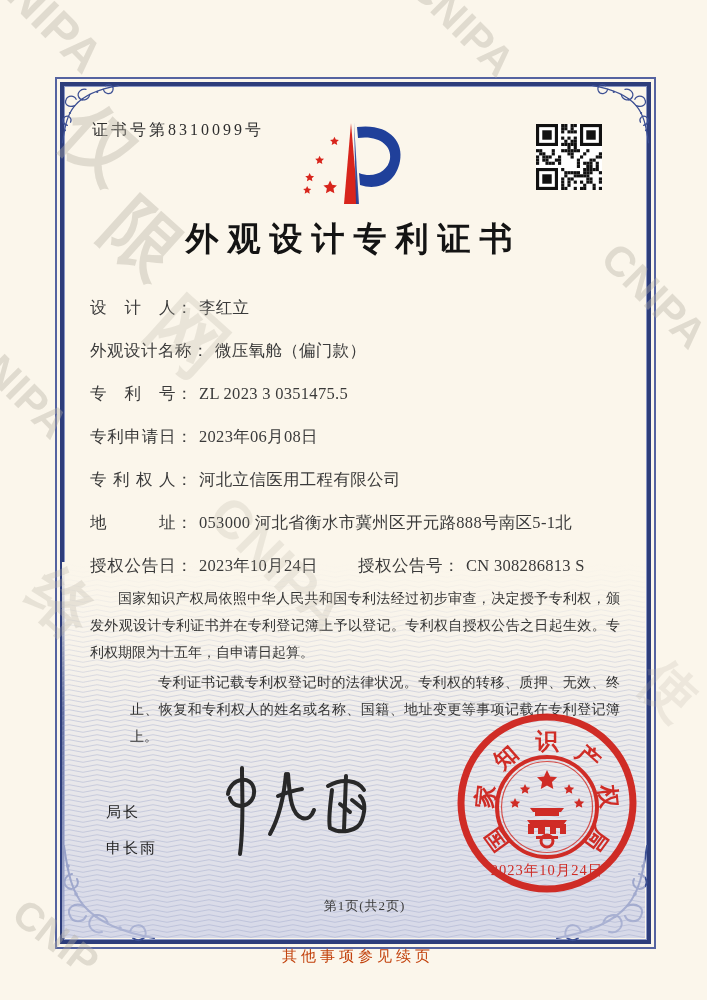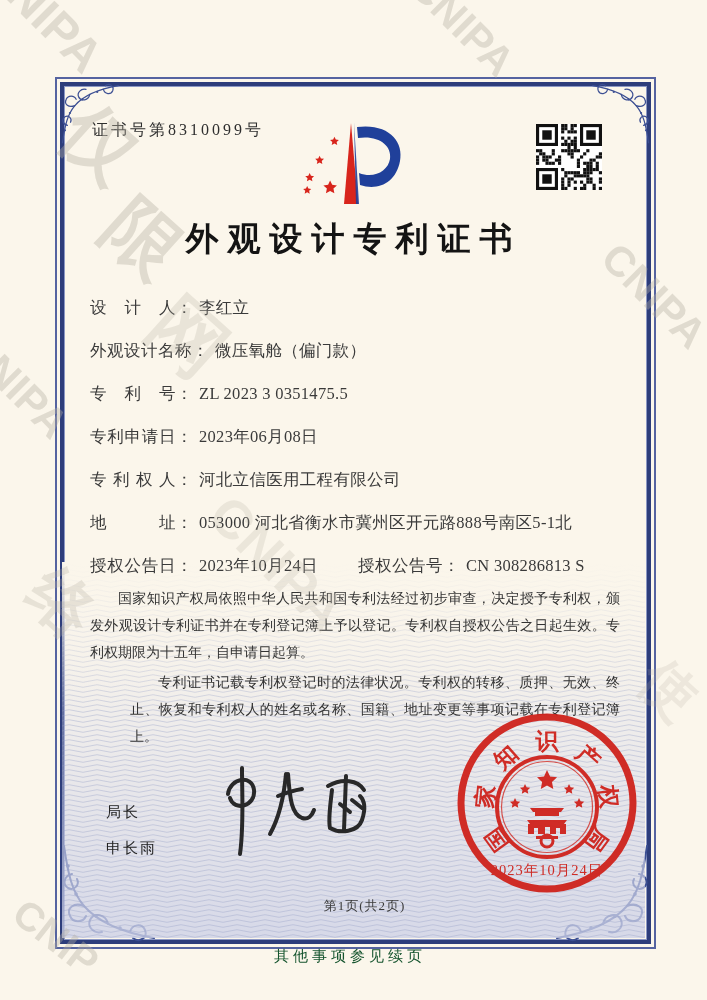--- a/index.html
+++ b/index.html
@@ -50,22 +50,22 @@
           font-family:"Liberation Sans","DejaVu Sans",sans-serif;
           font-size:15px;color:#222;letter-spacing:2px;line-height:36px;margin-left:12px;}
   .signature{position:absolute;left:200px;top:756px;z-index:4;}
 
   .seal{position:absolute;left:452px;top:708px;z-index:5;opacity:.95;}
   .seal text{fill:#cf231c;font-family:"Liberation Serif","DejaVu Serif",serif;}
   .seal .ring-ch{font-size:23px;font-weight:bold;}
 
   .page-info{position:absolute;left:55px;top:897px;width:595px;text-align:center;
          font-size:13px;color:#3a3a3a;letter-spacing:1px;z-index:4;margin-left:12px;}
-  .continuation{position:absolute;left:4px;top:947px;width:692px;text-align:center;
-         font-size:15px;color:#14532d;letter-spacing:4px;z-index:4;}
+  .continuation{position:absolute;left:12px;top:947px;width:692px;text-align:center;
+         font-size:15px;color:#c2410c;letter-spacing:4px;z-index:4;}
 </style>
 </head>
 <body>
 
 <div class="page">
 
   <span class="wm" style="left:-30px;top:-15px;font-size:48px;transform:rotate(45deg);">CNIPA</span>
   <span class="wm" style="left:62px;top:95px;font-size:74px;transform:rotate(42deg);">仅</span>
   <span class="wm" style="left:105px;top:190px;font-size:74px;transform:rotate(42deg);">限</span>
   <span class="wm" style="left:150px;top:288px;font-size:74px;transform:rotate(42deg);opacity:.25;">网</span>

